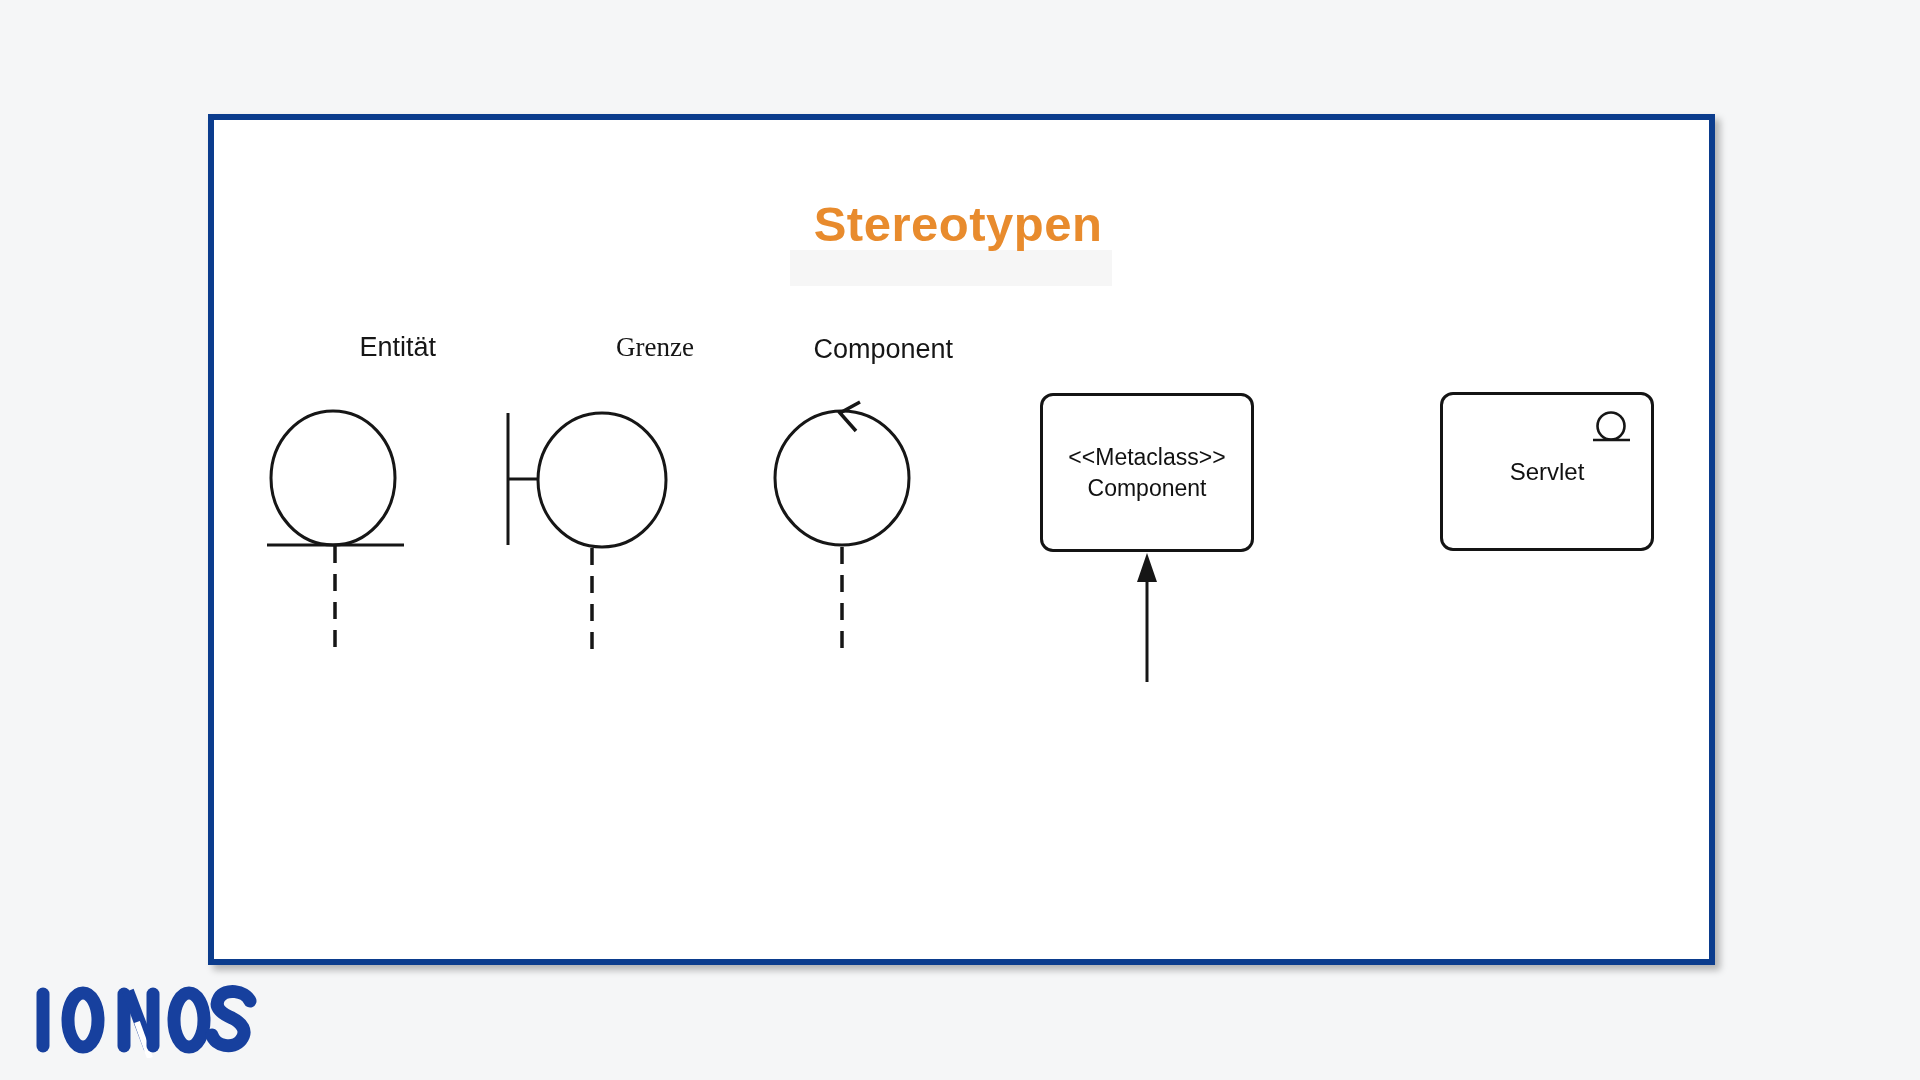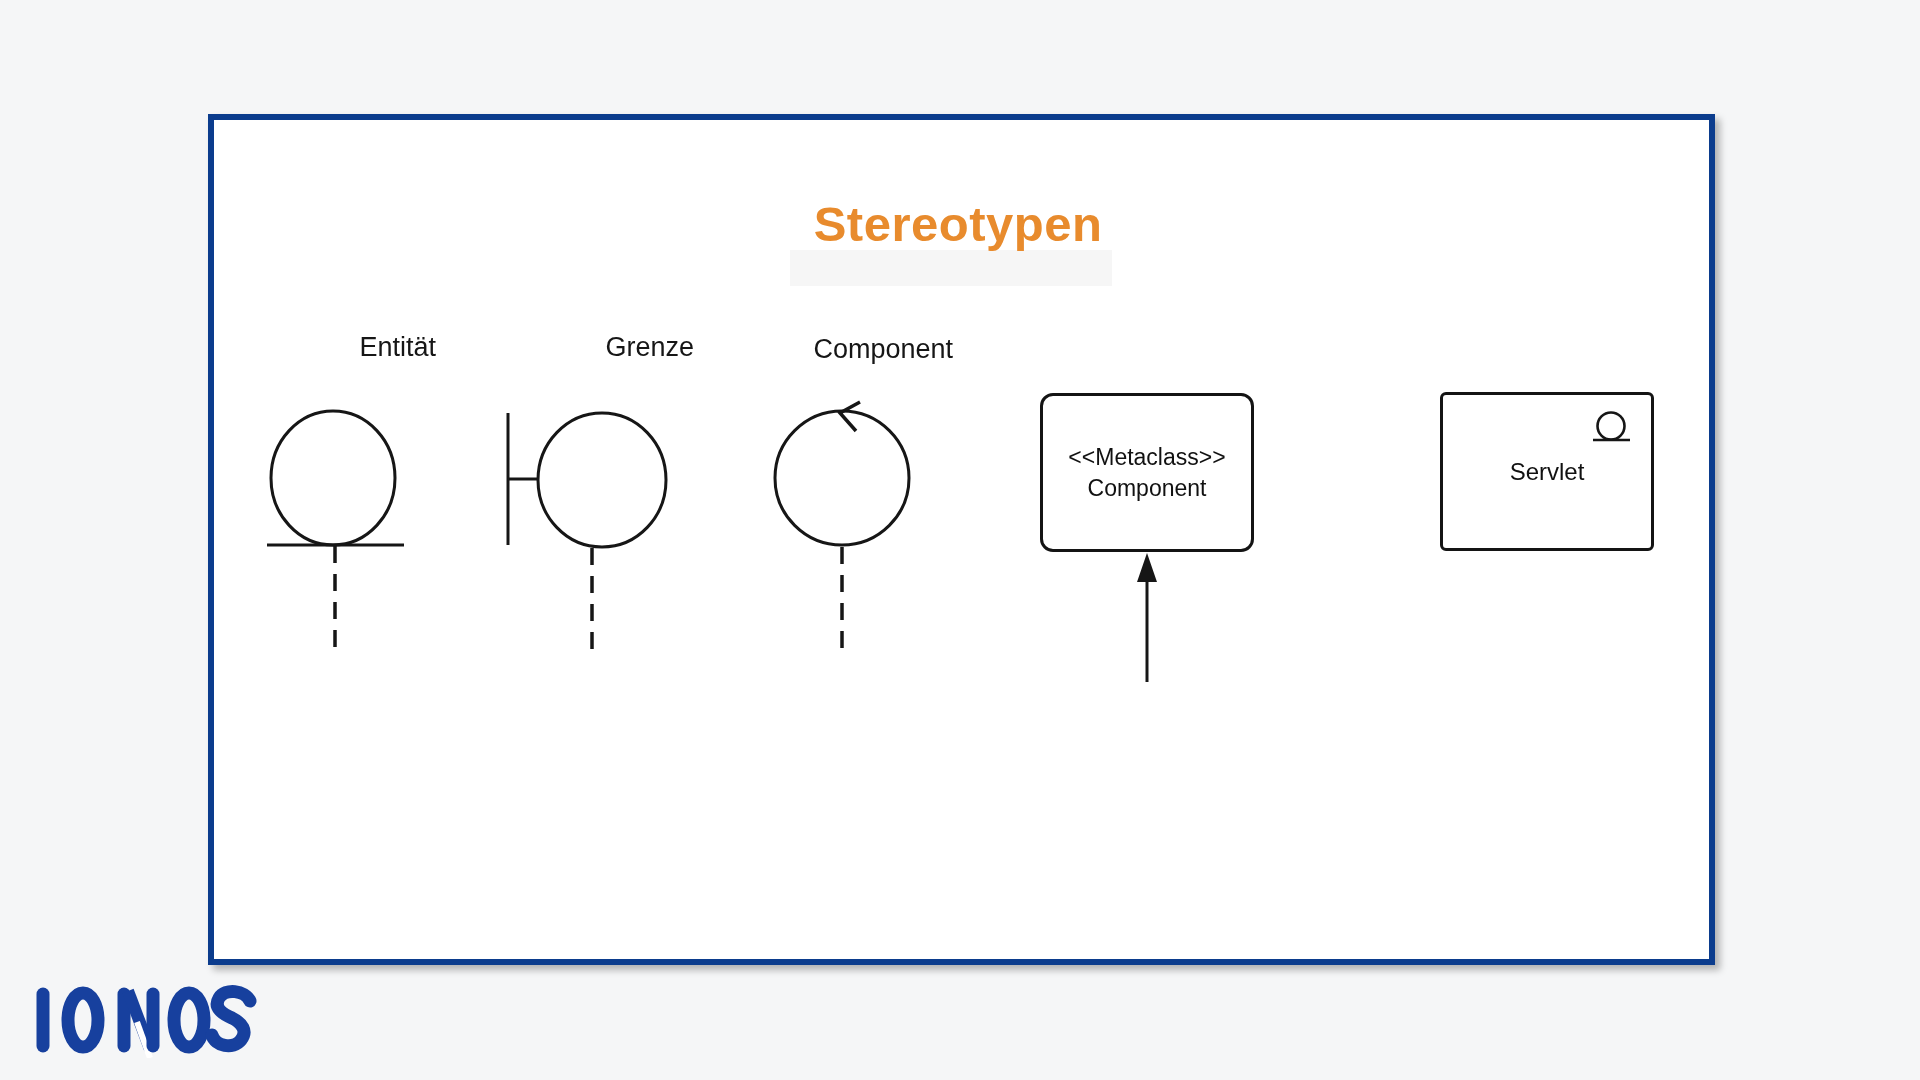--- a/index.html
+++ b/index.html
@@ -42,21 +42,21 @@
 
   .sym-label {
     position: absolute;
     width: 200px;
     text-align: right;
     font-size: 27px;
     color: #161616;
     z-index: 2;
   }
   .label-entity   { left: 236px; top: 332px; }
-  .label-boundary { left: 494px; top: 332px; }
+  .label-boundary { left: 494px; top: 332px; font-family: Liberation Serif, serif; }
   .label-control  { left: 753px; top: 334px; }
 
   .sym-svg { position: absolute; z-index: 2; }
   .svg-entity   { left: 250px; top: 400px; }
   .svg-boundary { left: 495px; top: 400px; }
   .svg-control  { left: 763px; top: 393px; }
   .svg-arrow    { left: 1128px; top: 549px; }
   .svg-logo     { left: 31px;  top: 982px; }
 
   .uml-box {
@@ -70,21 +70,21 @@
     align-items: center;
     justify-content: center;
     z-index: 2;
     font-size: 23px;
     color: #111111;
     line-height: 31px;
     text-align: center;
   }
   .box-metaclass  { left: 1040px; top: 393px; }
   .box-stereotype { left: 1040px; top: 679px; }
-  .box-servlet    { left: 1440px; top: 392px; font-size: 24px; border-radius: 6px; }
+  .box-servlet    { left: 1440px; top: 392px; font-size: 24px; }
 
   .servlet-icon {
     position: absolute;
     right: 16px; top: 14px;
     width: 46px; height: 40px;
   }
 
   .sr-only {
     position: absolute;
     width: 1px; height: 1px;

